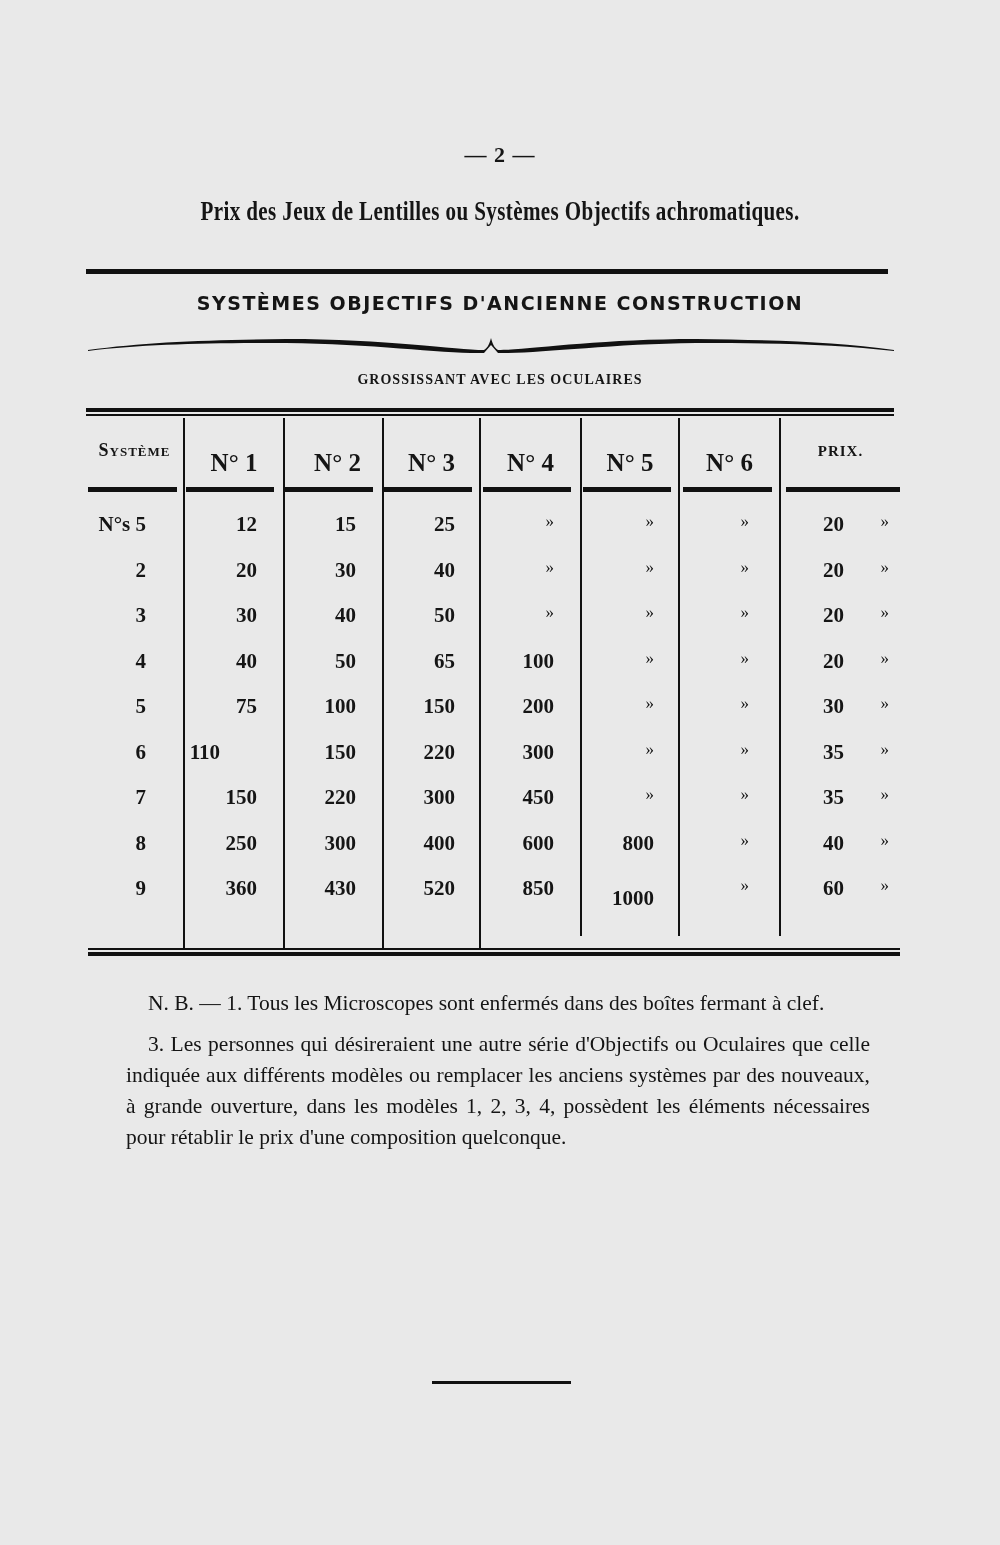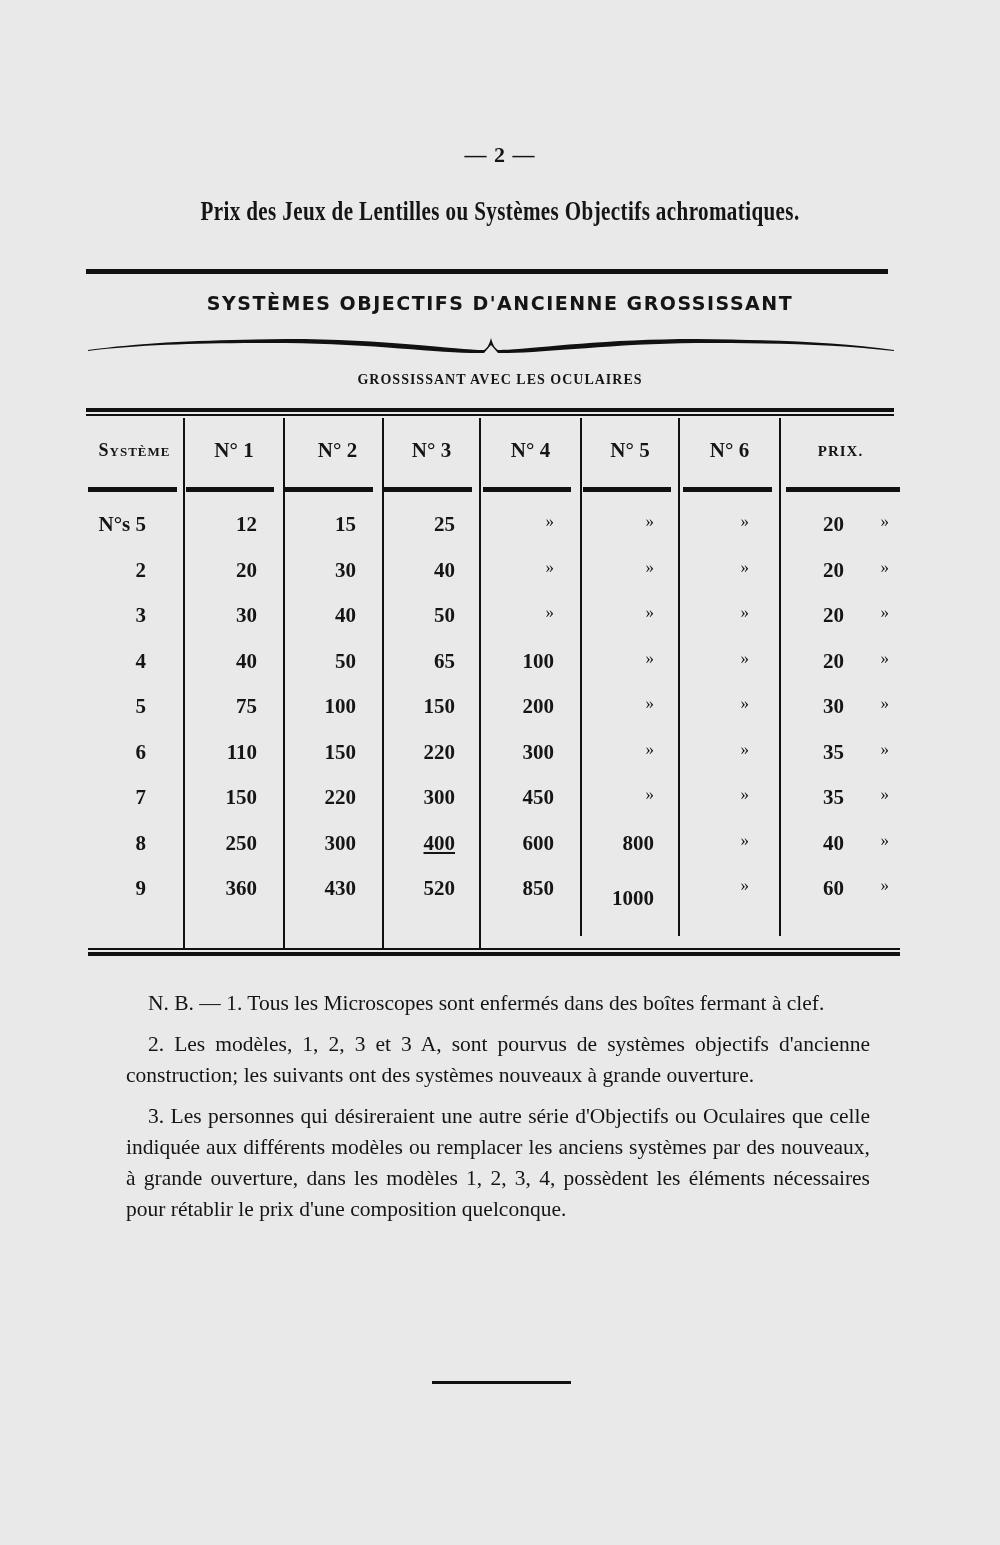--- a/index.html
+++ b/index.html
@@ -37,22 +37,22 @@
     font-family: "Liberation Serif", serif; font-size: 14px; font-weight: bold;
     letter-spacing: 1px;
   }
   .double-rule-top { position: absolute; top: 408px; left: 86px; width: 808px; }
   .double-rule-top .a { height: 4px; background: #111; }
   .double-rule-top .b { height: 2px; background: #111; margin-top: 2px; }
 
   .table-wrap { position: absolute; top: 418px; left: 86px; width: 814px; height: 532px; }
   .vline { position: absolute; top: 0; width: 2px; background: #111; }
   .hdr {
-    position: absolute; top: 20px; text-align: center;
-    font-family: "Liberation Serif", serif; font-weight: bold; font-size: 21px;
+    position: absolute; top: 31px; text-align: center;
+    font-family: "Liberation Serif", serif; font-weight: bold; font-size: 25px;
   }
   .hdr.small { font-size: 15px; letter-spacing: 1px; top: 25px; }
   .hdr-bar { position: absolute; top: 69px; height: 5px; background: #111; }
   .cell {
     position: absolute; font-family: "Liberation Serif", serif; font-weight: bold;
     font-size: 21px; text-align: right;
   }
   .ditto { font-size: 17px; font-weight: normal; }
   .double-rule-bottom { position: absolute; top: 948px; left: 88px; width: 812px; }
   .double-rule-bottom .a { height: 2px; background: #111; }
@@ -65,21 +65,21 @@
   }
   .notes p { margin: 0 0 10px 0; text-indent: 22px; }
   .footer-rule { position: absolute; top: 1381px; left: 432px; width: 139px; height: 3px; background: #111; }
 </style>
 </head>
 <body>
 
 <div class="page-number">— 2 —</div>
 <div class="title">Prix des Jeux de Lentilles ou Systèmes Objectifs achromatiques.</div>
 <div class="rule-thick" style="top:269px;"></div>
-<div class="section-heading">SYSTÈMES OBJECTIFS D'ANCIENNE GROSSISSANT</div>
+<div class="section-heading">SYSTÈMES OBJECTIFS D'ANCIENNE CONSTRUCTION</div>
 
 <svg class="brace" viewBox="0 0 810 30" preserveAspectRatio="none">
   <path d="M2,20 C60,12 120,10 200,9 C300,9 370,20 398,20 C402,18 404,12 405,8 C406,12 408,18 412,20 C440,20 510,9 610,9 C690,10 750,12 808,20 L808,21 C750,14 690,13 610,13 C520,14 450,24 412,23 L405,15 L398,23 C360,24 290,14 200,13 C120,13 60,14 2,21 Z" fill="#111"></path>
 </svg>
 
 <div class="subheading">GROSSISSANT AVEC LES OCULAIRES</div>
 <div class="double-rule-top">
     <div class="a"></div>
     <div class="b"></div>
   </div>
@@ -152,41 +152,41 @@
       <div class="cell" style="top: 276px; right: 754px;">5</div>
       <div class="cell" style="top: 276px; right: 643px;">75</div>
       <div class="cell" style="top: 276px; right: 544px;">100</div>
       <div class="cell" style="top: 276px; right: 445px;">150</div>
       <div class="cell" style="top: 276px; right: 346px;">200</div>
       <div class="cell ditto" style="top: 276px; right: 246px;">»</div>
       <div class="cell ditto" style="top: 276px; right: 151px;">»</div>
       <div class="cell" style="top: 276px; right: 56px;">30</div>
       <div class="cell ditto" style="top: 276px; right: 11px;">»</div>
       <div class="cell" style="top: 321.5px; right: 754px;">6</div>
-      <div class="cell" style="top: 321.5px; right: 643px;">110</div>
+      <div class="cell" style="top: 321.5px; right: 680px;">110</div>
       <div class="cell" style="top: 321.5px; right: 544px;">150</div>
       <div class="cell" style="top: 321.5px; right: 445px;">220</div>
       <div class="cell" style="top: 321.5px; right: 346px;">300</div>
       <div class="cell ditto" style="top: 321.5px; right: 246px;">»</div>
       <div class="cell ditto" style="top: 321.5px; right: 151px;">»</div>
       <div class="cell" style="top: 321.5px; right: 56px;">35</div>
       <div class="cell ditto" style="top: 321.5px; right: 11px;">»</div>
       <div class="cell" style="top: 367px; right: 754px;">7</div>
       <div class="cell" style="top: 367px; right: 643px;">150</div>
       <div class="cell" style="top: 367px; right: 544px;">220</div>
       <div class="cell" style="top: 367px; right: 445px;">300</div>
       <div class="cell" style="top: 367px; right: 346px;">450</div>
       <div class="cell ditto" style="top: 367px; right: 246px;">»</div>
       <div class="cell ditto" style="top: 367px; right: 151px;">»</div>
       <div class="cell" style="top: 367px; right: 56px;">35</div>
       <div class="cell ditto" style="top: 367px; right: 11px;">»</div>
       <div class="cell" style="top: 412.5px; right: 754px;">8</div>
       <div class="cell" style="top: 412.5px; right: 643px;">250</div>
       <div class="cell" style="top: 412.5px; right: 544px;">300</div>
-      <div class="cell" style="top: 412.5px; right: 445px; text-decoration: underline;">400</div>
+      <div class="cell" style="top: 412.5px; right: 445px;">400</div>
       <div class="cell" style="top: 412.5px; right: 346px;">600</div>
       <div class="cell" style="top: 412.5px; right: 246px; text-align: right;">800</div>
       <div class="cell ditto" style="top: 412.5px; right: 151px;">»</div>
       <div class="cell" style="top: 412.5px; right: 56px;">40</div>
       <div class="cell ditto" style="top: 412.5px; right: 11px;">»</div>
       <div class="cell" style="top: 458px; right: 754px;">9</div>
       <div class="cell" style="top: 458px; right: 643px;">360</div>
       <div class="cell" style="top: 458px; right: 544px;">430</div>
       <div class="cell" style="top: 458px; right: 445px;">520</div>
       <div class="cell" style="top: 458px; right: 346px;">850</div>
@@ -197,17 +197,16 @@
     </div>
 </div>
 
 <div class="double-rule-bottom">
     <div class="a"></div>
     <div class="b"></div>
   </div>
 
 <div class="notes">
   <p>N. B. — 1. Tous les Microscopes sont enfermés dans des boîtes fermant à clef.</p>
-  <p>2. Les modèles, 1, 2, 3 et 3 A, sont pourvus de systèmes objectifs d'ancienne construction; les suivants ont des systèmes nouveaux à grande ouverture.</p>
   <p>3. Les personnes qui désireraient une autre série d'Objectifs ou Oculaires que celle indiquée aux différents modèles ou remplacer les anciens systèmes par des nouveaux, à grande ouverture, dans les modèles 1, 2, 3, 4, possèdent les éléments nécessaires pour rétablir le prix d'une composition quelconque.</p>
 </div>
 
 <div class="footer-rule"></div>
 
 </body></html>

